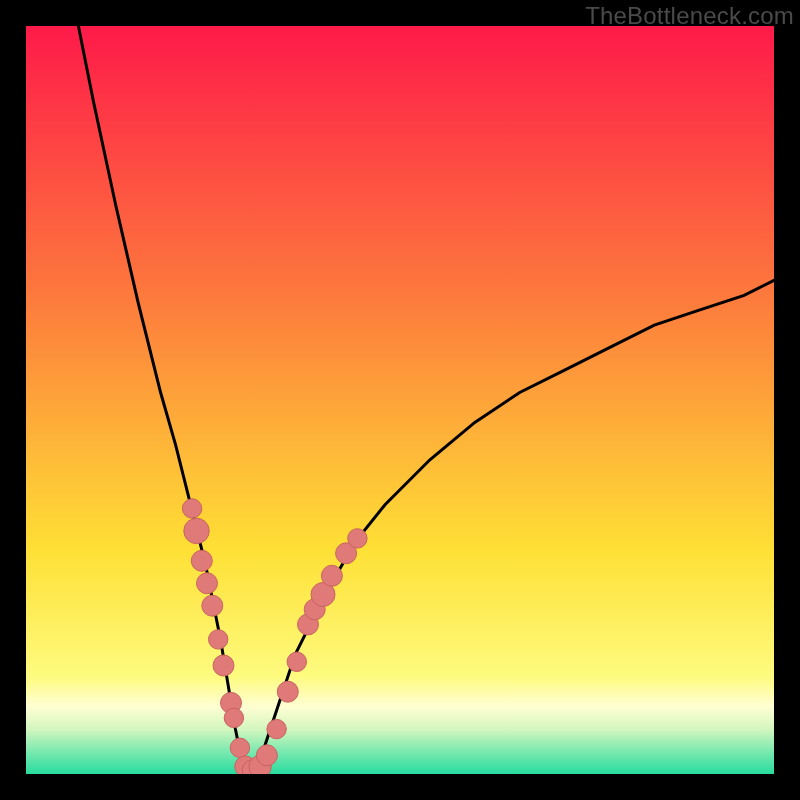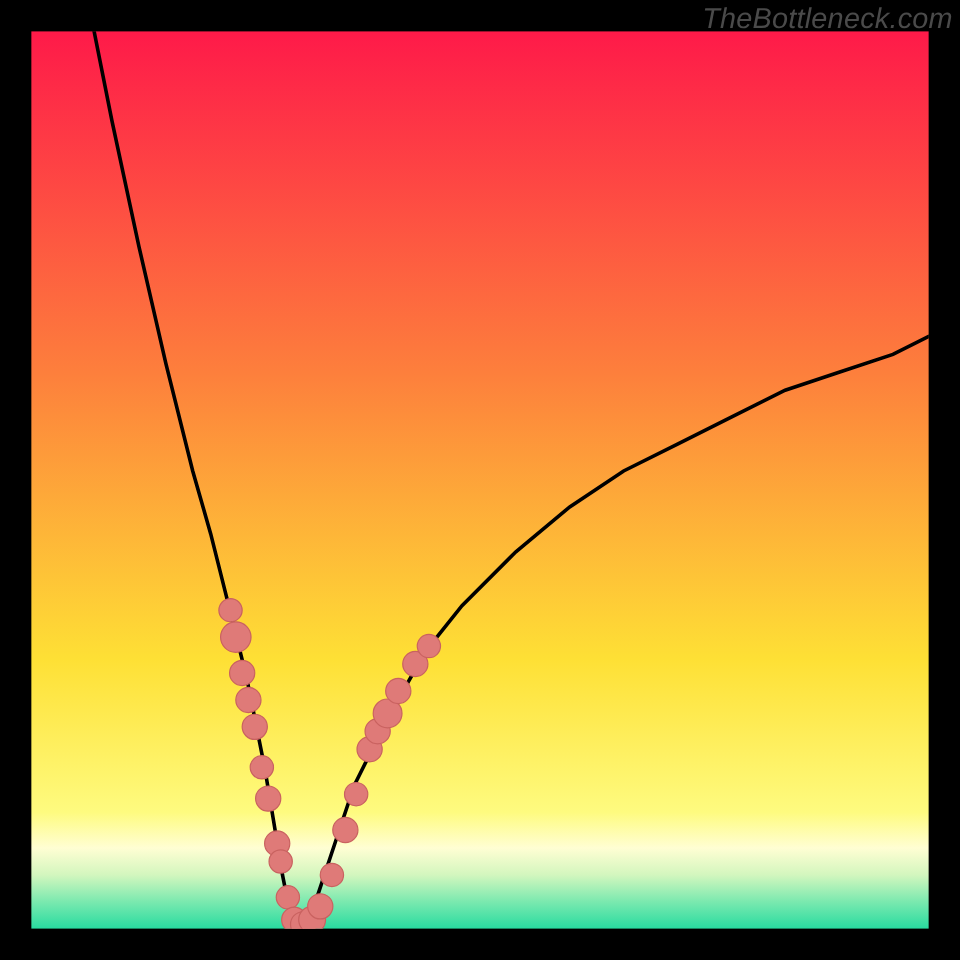--- a/index.html
+++ b/index.html
@@ -11,21 +11,20 @@
     background: #000;
     font-family: Arial, Helvetica, sans-serif;
   }
   .frame {
     position: absolute;
     left: 0;
     top: 0;
     width: 800px;
     height: 616px;
     background: #000;
-    font-style: italic;
   }
   .plot {
     position: absolute;
     left: 26px;
     top: 26px;
     width: 748px;
     height: 748px;
   }
   .watermark {
     position: absolute;

